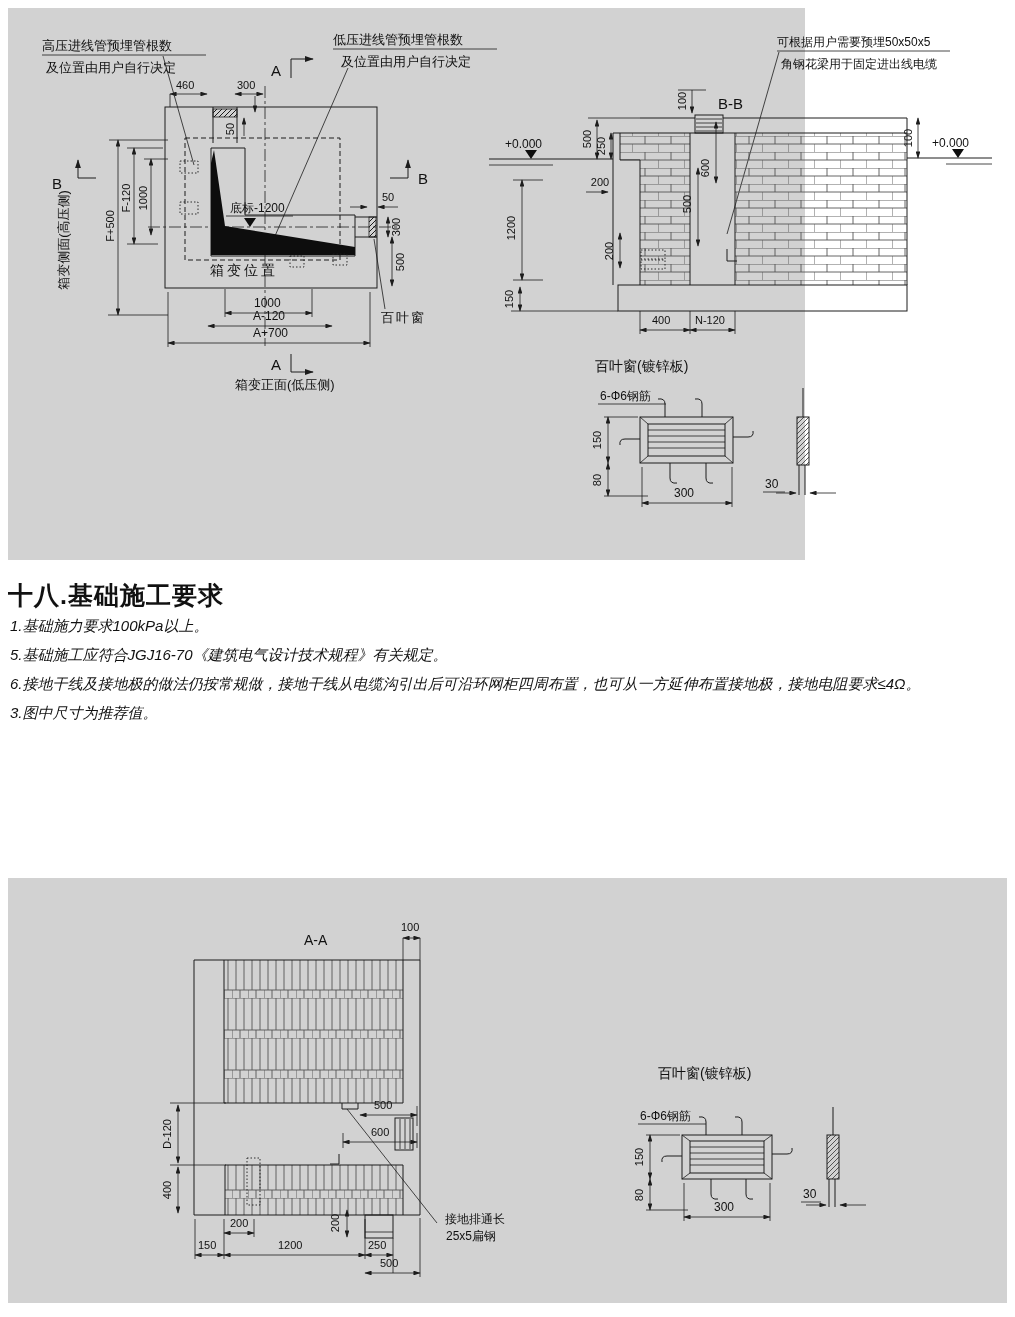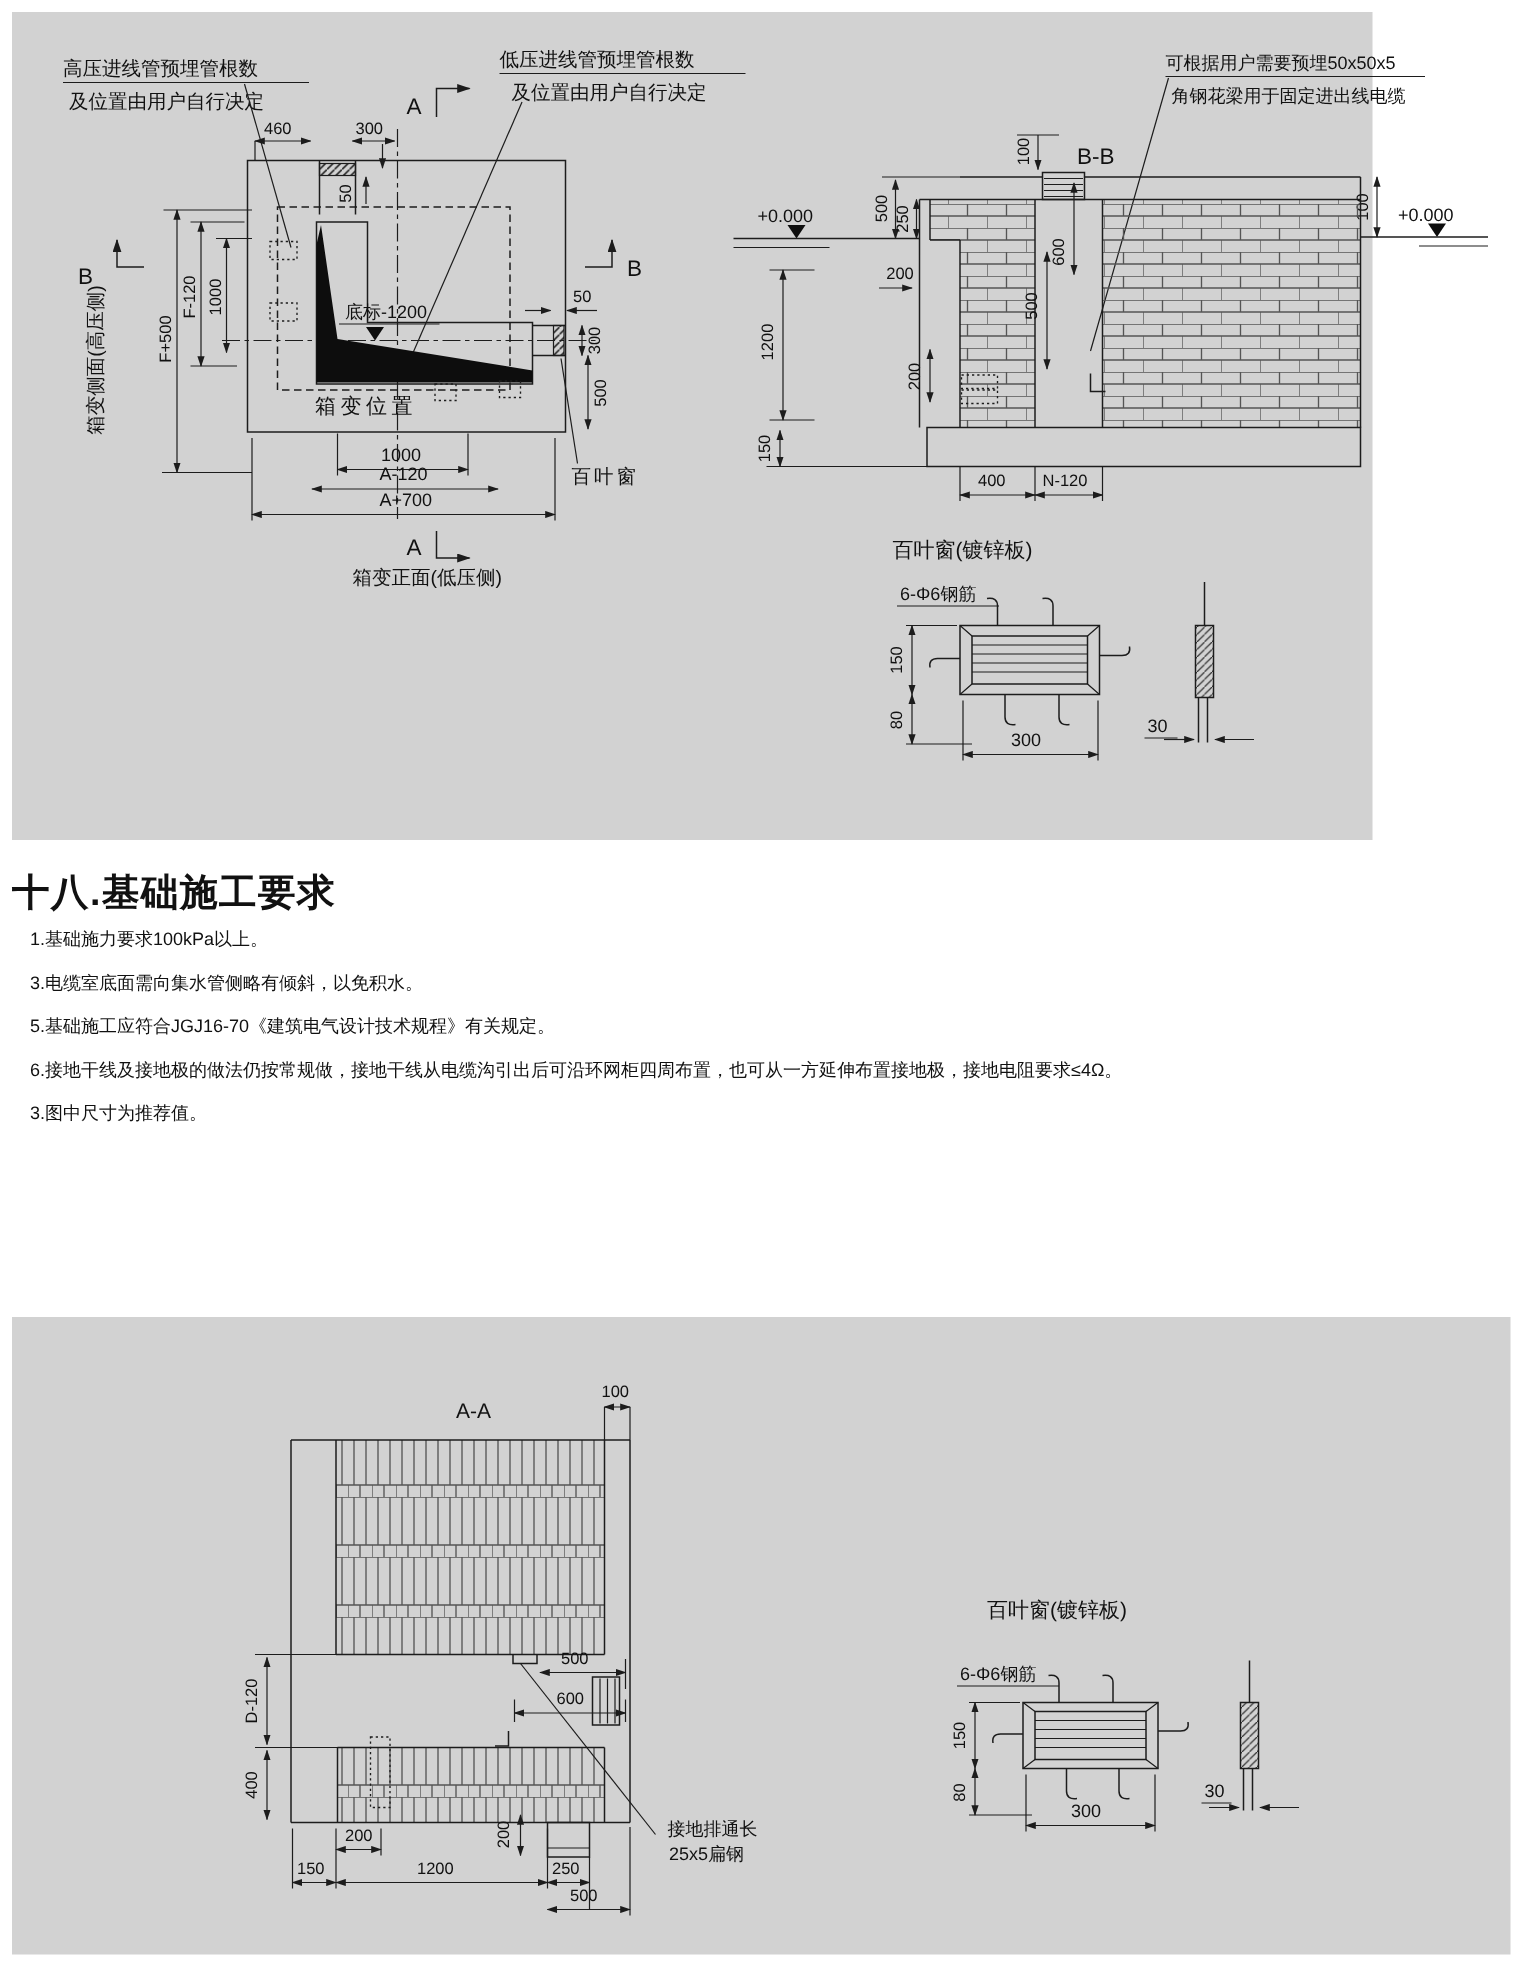--- a/index.html
+++ b/index.html
@@ -1,25 +1,25 @@
 <!DOCTYPE html>
 <html><head>
 <meta charset="utf-8">
 <style>
   html,body{margin:0;padding:0;}
   body{
     width:1015px;height:1317px;background:#ffffff;position:relative;
     font-family:"Liberation Sans","DejaVu Sans",sans-serif;color:#111;
   }
   .panel{position:absolute;background:#d2d2d2;}
-  .panel-top{left:8px;top:8px;width:907px;height:552px;}
+  .panel-top{left:8px;top:8px;width:797px;height:552px;}
   .panel-bottom{left:8px;top:878px;width:999px;height:425px;}
   .notes{position:absolute;left:8px;top:584px;width:1002px;}
   .notes h2{font-size:25px;line-height:22px;margin:0 0 12px 0;font-weight:bold;letter-spacing:1px;}
-  .notes p{font-size:12px;line-height:16px;margin:0 0 13px 12px;white-space:nowrap;}
+  .notes p{font-size:15px;line-height:16px;margin:0 0 13px 2px;white-space:nowrap;font-style:italic;}
   svg{display:block;}
   svg text{font-family:"Liberation Sans","DejaVu Sans",sans-serif;fill:#111;}
   .s11{font-size:11px}.s12{font-size:12px}.s13{font-size:13px}.s14{font-size:14px}.s15{font-size:15px}
   .ln{stroke:#1c1c1c;stroke-width:1;fill:none;}
   .thin{stroke:#1c1c1c;stroke-width:0.8;fill:none;}
   .dash{stroke-dasharray:5 3;}
   .dot{stroke-dasharray:1.5 2;stroke-width:0.9;}
   .cl{stroke-dasharray:12 3 3 3;stroke-width:0.8;}
   .solid{fill:#0d0d0d;stroke:none;}
 </style>
@@ -327,21 +327,20 @@
       <line x1="768" y1="485" x2="788" y2="485" class="thin" marker-end="url(#arA)"></line>
       <line x1="802" y1="485" x2="828" y2="485" class="thin" marker-start="url(#arA)"></line>
     </g>
   </g>
 </svg>
 </div>
 
 <div class="notes">
   <h2>十八.基础施工要求</h2>
   <p>1.基础施力要求100kPa以上。</p>
-  <p>3.电缆室底面需向集水管侧略有倾斜，以免积水。</p>
   <p>5.基础施工应符合JGJ16-70《建筑电气设计技术规程》有关规定。</p>
   <p>6.接地干线及接地极的做法仍按常规做，接地干线从电缆沟引出后可沿环网柜四周布置，也可从一方延伸布置接地极，接地电阻要求≤4Ω。</p>
   <p>3.图中尺寸为推荐值。</p>
 </div>
 
 <div class="panel panel-bottom">
 <svg width="999" height="425" viewBox="0 0 999 425">
   <defs>
     <marker id="arB" viewBox="0 0 9 6" refX="8.2" refY="3" markerWidth="9" markerHeight="6" orient="auto-start-reverse">
       <path d="M0,0 L9,3 L0,6 Z" fill="#1c1c1c"></path>

